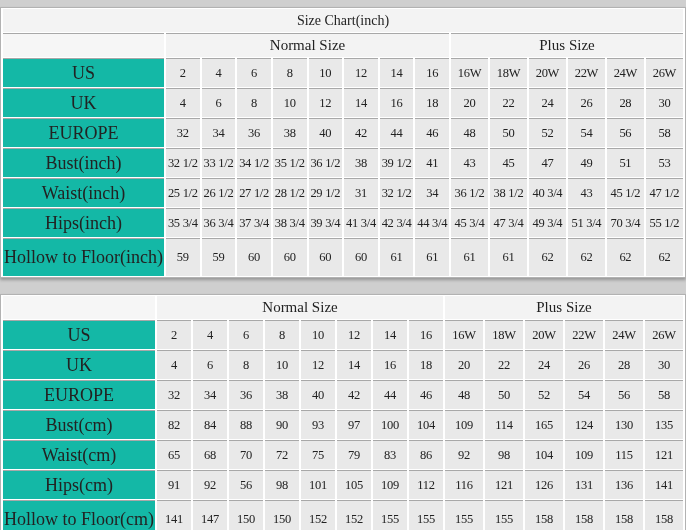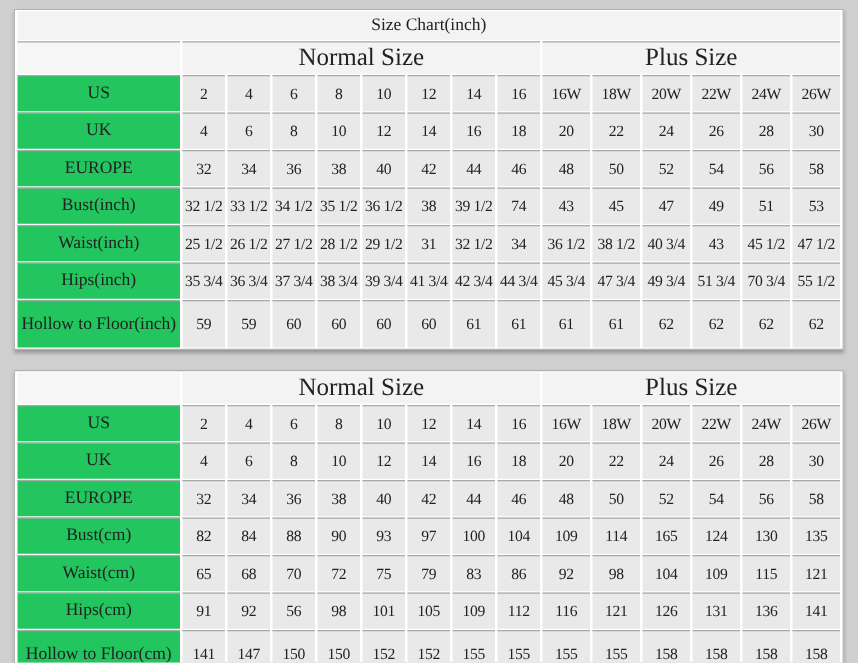--- a/index.html
+++ b/index.html
@@ -38,27 +38,27 @@
   }
   tr:first-child td { border-top: none; }
 
   .title-cell {
     background: #f3f3f3;
     font-size: 14px;
     height: 21px;
   }
   .group-cell {
     background: #f3f3f3;
-    font-size: 20px;
+    font-size: 15px;
     height: 21px;
   }
   .corner-cell { background: #f6f6f6; }
   .label-cell {
-    background: #22c55e;
-    font-size: 14px;
+    background: #14b8a6;
+    font-size: 18px;
     height: 26px;
   }
   .data-cell {
     background: #e9e9e9;
     font-size: 12.5px;
     height: 26px;
     letter-spacing: -0.3px;
   }
   tr:last-child .label-cell,
   tr:last-child .data-cell { height: 35px; }
@@ -146,21 +146,21 @@
       </tr>
       <tr>
         <td class="label-cell">Bust(inch)</td>
         <td class="data-cell">32 1/2</td>
         <td class="data-cell">33 1/2</td>
         <td class="data-cell">34 1/2</td>
         <td class="data-cell">35 1/2</td>
         <td class="data-cell">36 1/2</td>
         <td class="data-cell">38</td>
         <td class="data-cell">39 1/2</td>
-        <td class="data-cell">74</td>
+        <td class="data-cell">41</td>
         <td class="data-cell">43</td>
         <td class="data-cell">45</td>
         <td class="data-cell">47</td>
         <td class="data-cell">49</td>
         <td class="data-cell">51</td>
         <td class="data-cell">53</td>
       </tr>
       <tr>
         <td class="label-cell">Waist(inch)</td>
         <td class="data-cell">25 1/2</td>

